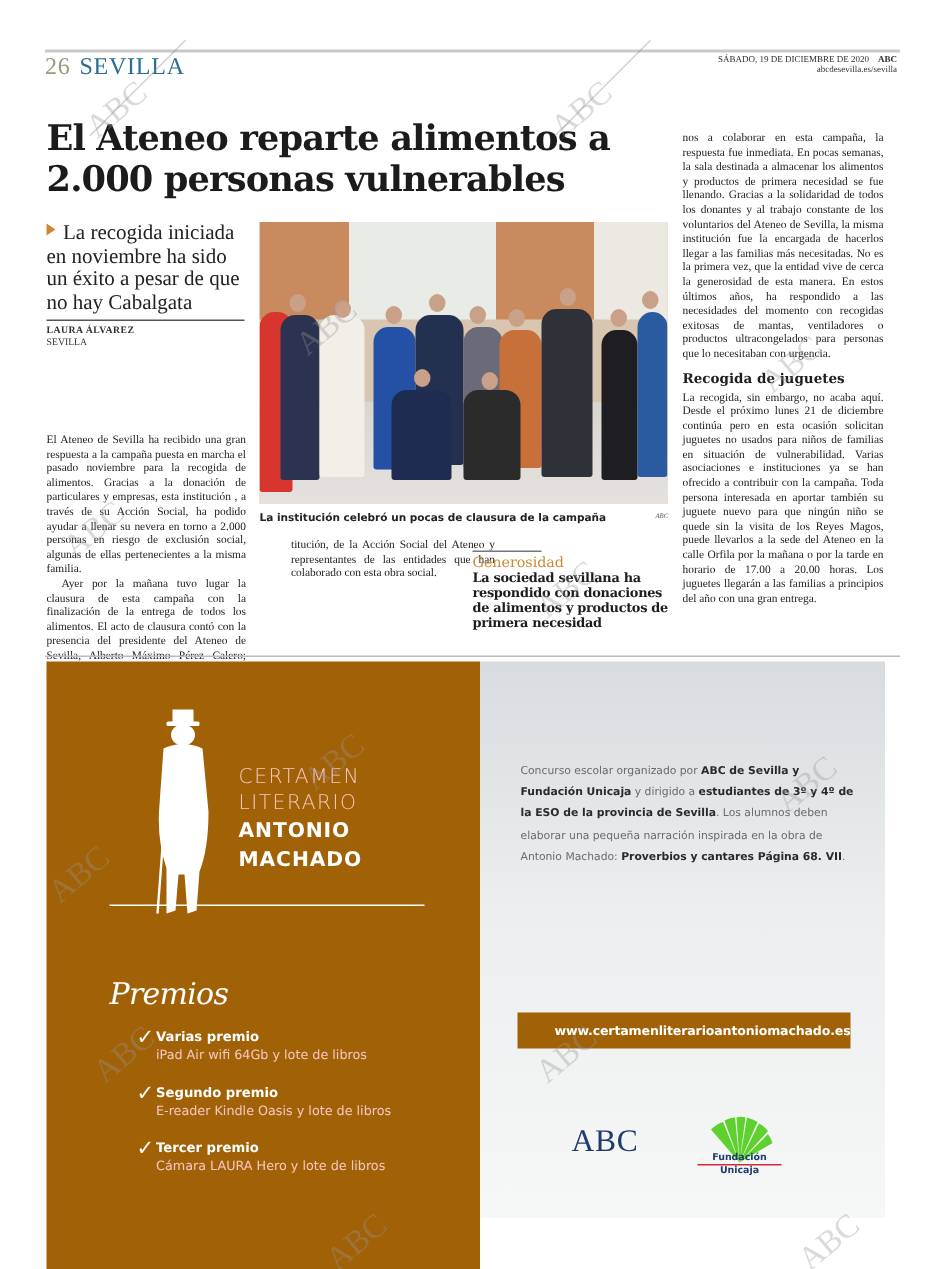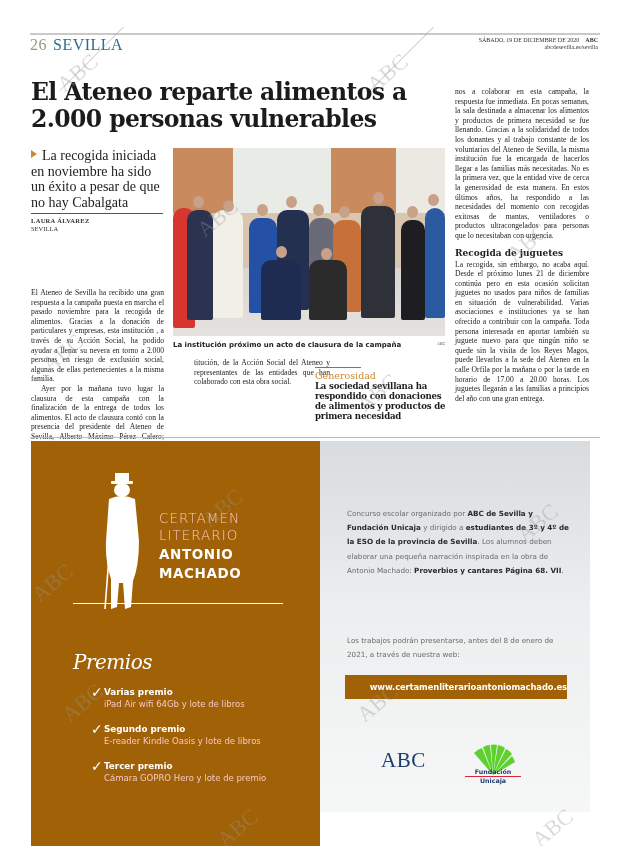--- a/index.html
+++ b/index.html
@@ -135,21 +135,21 @@
   <div class="head" style="left:84px;top:56px;"></div>
   <div class="head" style="left:113px;top:48px;"></div>
   <div class="head" style="left:140px;top:56px;"></div>
   <div class="head" style="left:166px;top:58px;"></div>
   <div class="head" style="left:200px;top:44px;"></div>
   <div class="head" style="left:234px;top:58px;"></div>
   <div class="head" style="left:255px;top:46px;"></div>
   <div class="head" style="left:103px;top:98px;"></div>
   <div class="head" style="left:148px;top:100px;"></div>
 </div>
-<div class="caption">La institución próximo un acto de clausura de la campaña</div>
+<div class="caption">La institución celebró un pocas de clausura de la campaña</div>
 <div class="photo-credit">ABC</div>
 
 <div class="col col2">
   <p>titución, de la Acción Social del Ateneo y representantes de las entidades que han colaborado con esta obra social.</p>
 </div>
 
 <div class="pq-rule"></div>
 <div class="pq-kicker">Generosidad</div>
 <div class="pq-text">La sociedad sevillana ha respondido con donaciones de alimentos y productos de primera necesidad</div>
 
@@ -184,31 +184,30 @@
       <span class="pdesc">iPad Air wifi 64Gb y lote de libros</span>
     </div>
     <div class="prize prize2">
       <span class="check">✓</span>
       <span class="pname">Segundo premio</span>
       <span class="pdesc">E-reader Kindle Oasis y lote de libros</span>
     </div>
     <div class="prize prize3">
       <span class="check">✓</span>
       <span class="pname">Tercer premio</span>
-      <span class="pdesc">Cámara GOPRO Hero y lote de premio</span>
+      <span class="pdesc">Cámara LAURA Hero y lote de libros</span>
     </div>
   </div>
 
   <div class="ad-right"></div>
 
   <div class="ad-info">
     <span>Concurso escolar organizado por </span><b>ABC de Sevilla y Fundación Unicaja</b><span> y dirigido a </span><b>estudiantes de 3º y 4º de la ESO de la provincia de Sevilla</b><span>. Los alumnos deben elaborar una pequeña narración inspirada en la obra de Antonio Machado: </span><b>Proverbios y cantares Página 68. VII</b><span>.</span>
   </div>
 
-  <div class="ad-info2">Los trabajos podrán presentarse, antes del 8 de enero de 2021, a través de nuestra web:</div>
 
   <div class="url-btn">www.certamenliterarioantoniomachado.es</div>
 
   <div class="abc-logo">ABC</div>
   <svg class="unicaja" viewBox="0 0 50 34">
     <g fill="#5fd12f">
       <path d="M25 32 L6 10 Q10 6 14 5 Z"></path>
       <path d="M25 32 L15 4 Q19 2 22 2 Z"></path>
       <path d="M25 32 L23 2 Q26 1 29 2 Z"></path>
       <path d="M25 32 L30 2 Q34 3 37 5 Z"></path>

